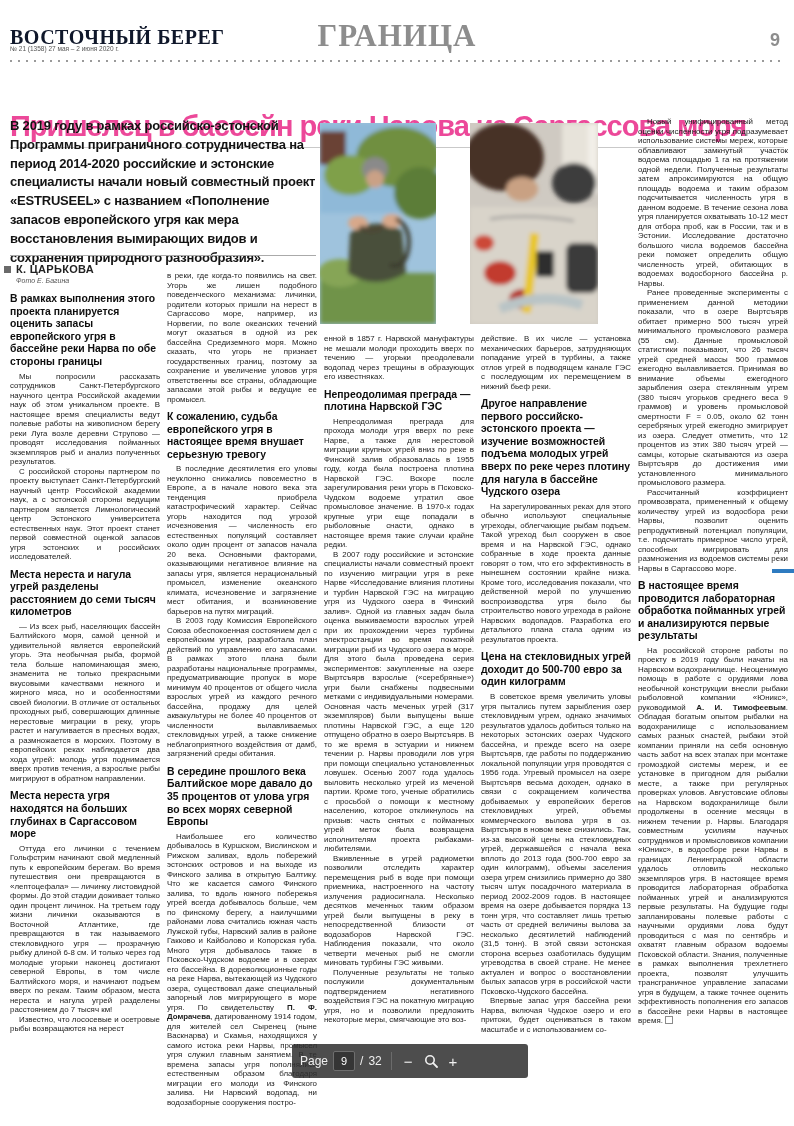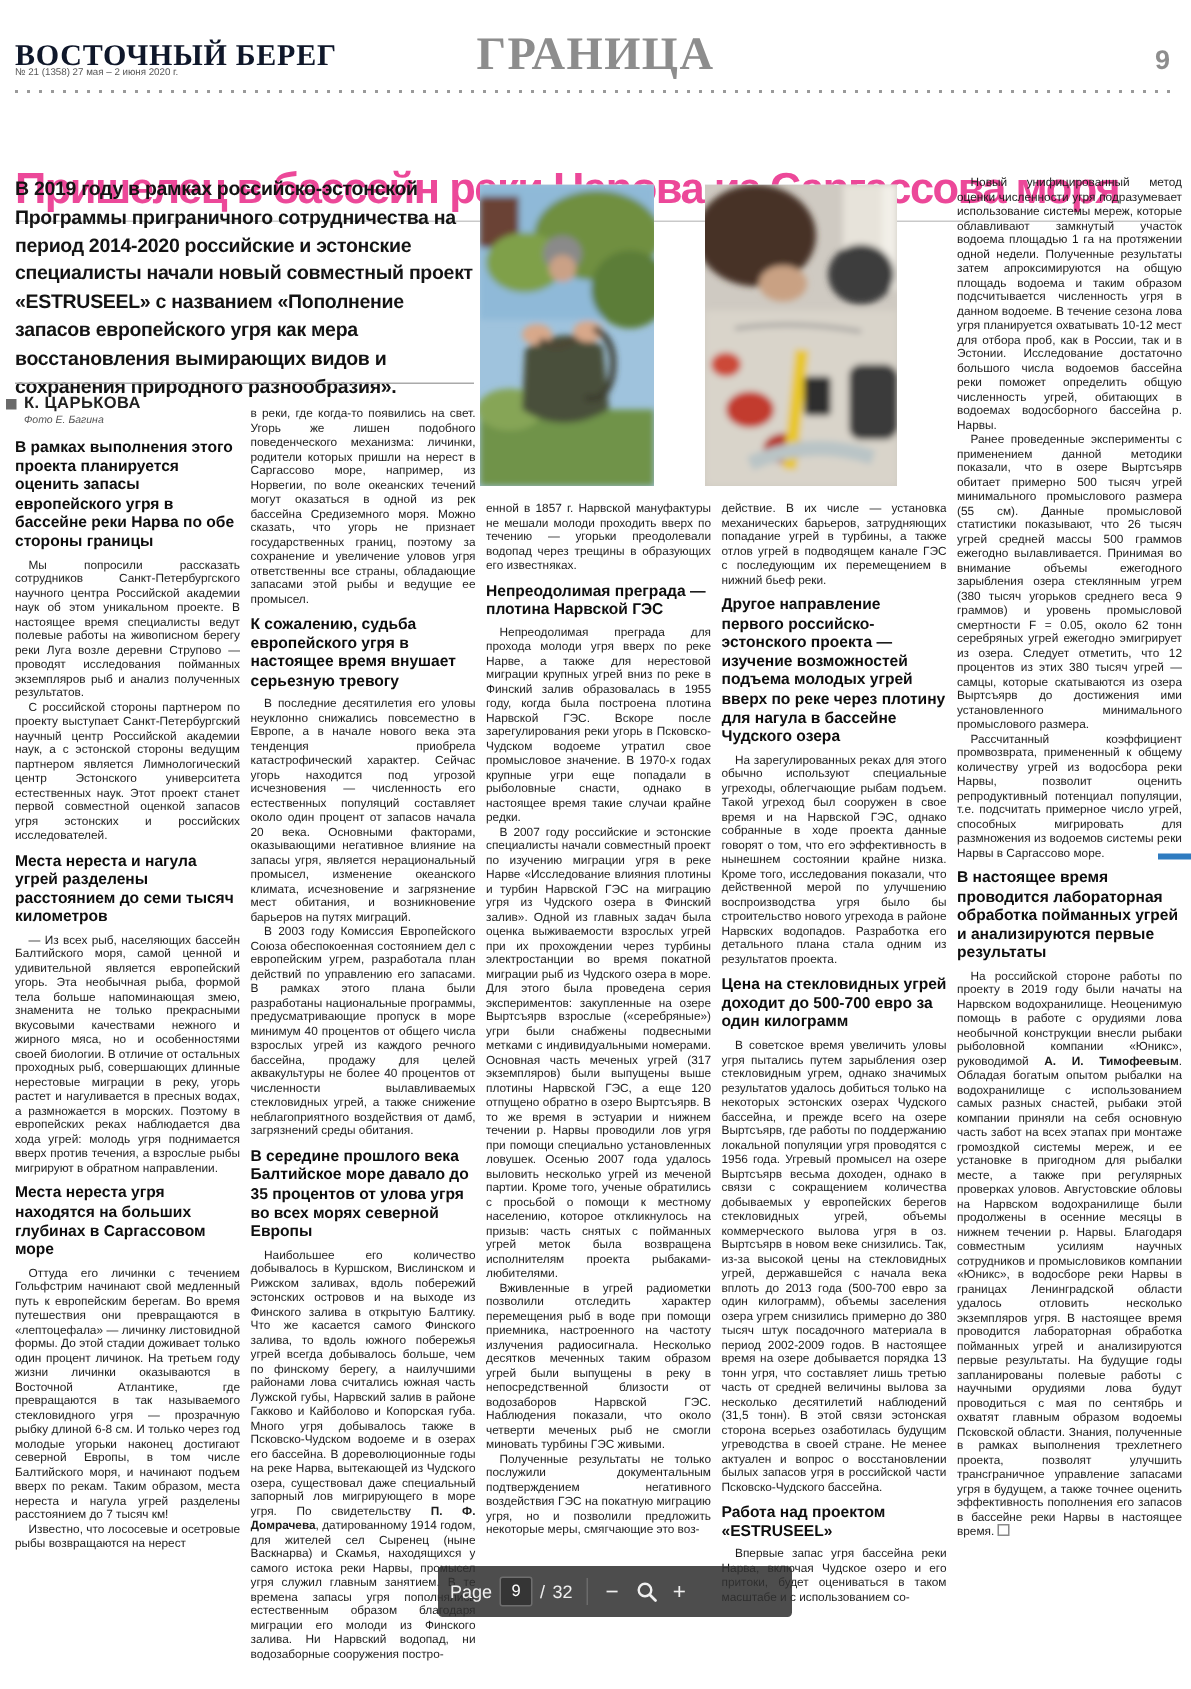--- a/index.html
+++ b/index.html
@@ -164,21 +164,20 @@
       <div class="para">В 2007 году российские и эстонские специалисты начали совместный проект по изучению миграции угря в реке Нарве «Исследование влияния плотины и турбин Нарвской ГЭС на миграцию угря из Чудского озера в Финский залив». Одной из главных задач была оценка выживаемости взрослых угрей при их прохождении через турбины электростанции во время покатной миграции рыб из Чудского озера в море. Для этого была проведена серия экспериментов: закупленные на озере Выртсъярв взрослые («серебряные») угри были снабжены подвесными метками с индивидуальными номерами. Основная часть меченых угрей (317 экземпляров) были выпущены выше плотины Нарвской ГЭС, а еще 120 отпущено обратно в озеро Выртсъярв. В то же время в эстуарии и нижнем течении р. Нарвы проводили лов угря при помощи специально установленных ловушек. Осенью 2007 года удалось выловить несколько угрей из меченой партии. Кроме того, ученые обратились с просьбой о помощи к местному населению, которое откликнулось на призыв: часть снятых с пойманных угрей меток была возвращена исполнителям проекта рыбаками-любителями.</div>
       <div class="para">Вживленные в угрей радиометки позволили отследить характер перемещения рыб в воде при помощи приемника, настроенного на частоту излучения радиосигнала. Несколько десятков меченных таким образом угрей были выпущены в реку в непосредственной близости от водозаборов Нарвской ГЭС. Наблюдения показали, что около четверти меченых рыб не смогли миновать турбины ГЭС живыми.</div>
       <div class="para">Полученные результаты не только послужили документальным подтверждением негативного воздействия ГЭС на покатную миграцию угря, но и позволили предложить некоторые меры, смягчающие это воз-</div>
     </div>
   <div class="column" id="col-3">
       <div class="para cont">действие. В их числе — установка механических барьеров, затрудняющих попадание угрей в турбины, а также отлов угрей в подводящем канале ГЭС с последующим их перемещением в нижний бьеф реки.</div>
       <div class="subhead">Другое направление первого российско-эстонского проекта — изучение возможностей подъема молодых угрей вверх по реке через плотину для нагула в бассейне Чудского озера</div>
       <div class="para">На зарегулированных реках для этого обычно используют специальные угреходы, облегчающие рыбам подъем. Такой угреход был сооружен в свое время и на Нарвской ГЭС, однако собранные в ходе проекта данные говорят о том, что его эффективность в нынешнем состоянии крайне низка. Кроме того, исследования показали, что действенной мерой по улучшению воспроизводства угря было бы строительство нового угрехода в районе Нарвских водопадов. Разработка его детального плана стала одним из результатов проекта.</div>
       <div class="subhead">Цена на стекловидных угрей доходит до 500-700 евро за один килограмм</div>
       <div class="para">В советское время увеличить уловы угря пытались путем зарыбления озер стекловидным угрем, однако значимых результатов удалось добиться только на некоторых эстонских озерах Чудского бассейна, и прежде всего на озере Выртсъярв, где работы по поддержанию локальной популяции угря проводятся с 1956 года. Угревый промысел на озере Выртсъярв весьма доходен, однако в связи с сокращением количества добываемых у европейских берегов стекловидных угрей, объемы коммерческого вылова угря в оз. Выртсъярв в новом веке снизились. Так, из-за высокой цены на стекловидных угрей, державшейся с начала века вплоть до 2013 года (500-700 евро за один килограмм), объемы заселения озера угрем снизились примерно до 380 тысяч штук посадочного материала в период 2002-2009 годов. В настоящее время на озере добывается порядка 13 тонн угря, что составляет лишь третью часть от средней величины вылова за несколько десятилетий наблюдений (31,5 тонн). В этой связи эстонская сторона всерьез озаботилась будущим угреводства в своей стране. Не менее актуален и вопрос о восстановлении былых запасов угря в российской части Псковско-Чудского бассейна.</div>
-      <div class="subhead">Работа над проектом «ESTRUSEEL»</div>
       <div class="para">Впервые запас угря бассейна реки Нарва, включая Чудское озеро и его притоки, будет оцениваться в таком масштабе и с использованием со-</div>
     </div>
   <div class="column" id="col-4">
       <div class="para">Новый унифицированный метод оценки численности угря подразумевает использование системы мереж, которые облавливают замкнутый участок водоема площадью 1 га на протяжении одной недели. Полученные результаты затем апроксимируются на общую площадь водоема и таким образом подсчитывается численность угря в данном водоеме. В течение сезона лова угря планируется охватывать 10-12 мест для отбора проб, как в России, так и в Эстонии. Исследование достаточно большого числа водоемов бассейна реки поможет определить общую численность угрей, обитающих в водоемах водосборного бассейна р. Нарвы.</div>
       <div class="para">Ранее проведенные эксперименты с применением данной методики показали, что в озере Выртсъярв обитает примерно 500 тысяч угрей минимального промыслового размера (55 см). Данные промысловой статистики показывают, что 26 тысяч угрей средней массы 500 граммов ежегодно вылавливается. Принимая во внимание объемы ежегодного зарыбления озера стеклянным угрем (380 тысяч угорьков среднего веса 9 граммов) и уровень промысловой смертности F = 0.05, около 62 тонн серебряных угрей ежегодно эмигрирует из озера. Следует отметить, что 12 процентов из этих 380 тысяч угрей — самцы, которые скатываются из озера Выртсъярв до достижения ими установленного минимального промыслового размера.</div>
       <div class="para">Рассчитанный коэффициент промвозврата, примененный к общему количеству угрей из водосбора реки Нарвы, позволит оценить репродуктивный потенциал популяции, т.е. подсчитать примерное число угрей, способных мигрировать для размножения из водоемов системы реки Нарвы в Саргассово море.</div>
       <div class="subhead">В настоящее время проводится лабораторная обработка пойманных угрей и анализируются первые результаты</div>
       <div class="para">На российской стороне работы по проекту в 2019 году были начаты на Нарвском водохранилище. Неоценимую помощь в работе с орудиями лова необычной конструкции внесли рыбаки рыболовной компании «Юникс», руководимой <b>А. И. Тимофеевым</b>. Обладая богатым опытом рыбалки на водохранилище с использованием самых разных снастей, рыбаки этой компании приняли на себя основную часть забот на всех этапах при монтаже громоздкой системы мереж, и ее установке в пригодном для рыбалки месте, а также при регулярных проверках уловов. Августовские обловы на Нарвском водохранилище были продолжены в осенние месяцы в нижнем течении р. Нарвы. Благодаря совместным усилиям научных сотрудников и промысловиков компании «Юникс», в водосборе реки Нарвы в границах Ленинградской области удалось отловить несколько экземпляров угря. В настоящее время проводится лабораторная обработка пойманных угрей и анализируются первые результаты. На будущие годы запланированы полевые работы с научными орудиями лова будут проводиться с мая по сентябрь и охватят главным образом водоемы Псковской области. Знания, полученные в рамках выполнения трехлетнего проекта, позволят улучшить трансграничное управление запасами угря в будущем, а также точнее оценить эффективность пополнения его запасов в бассейне реки Нарвы в настоящее время. <span class="endmark"></span></div>
     </div>
 

